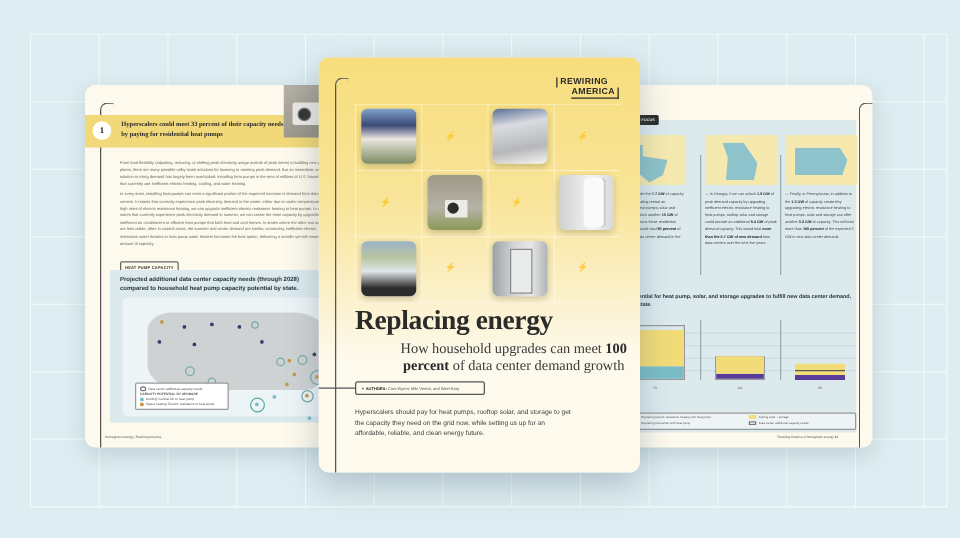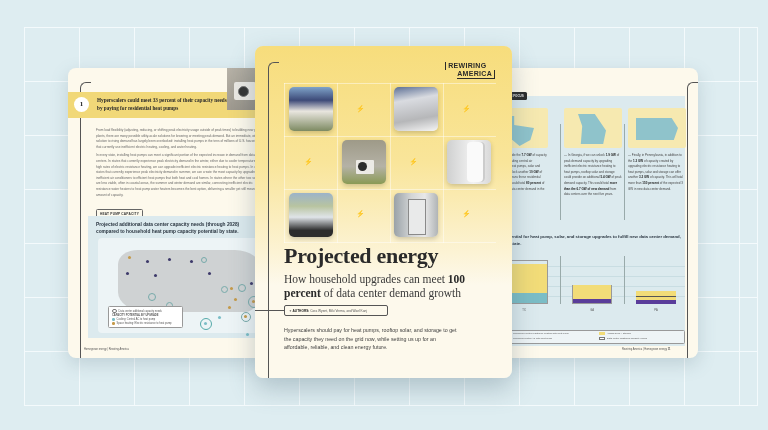--- a/index.html
+++ b/index.html
@@ -54,21 +54,21 @@
   .cover .rule{position:absolute;left:13px;top:16px;width:10px;height:318px;border-left:1px solid #555;border-top:1px solid #555;border-top-left-radius:6px;}
   .logo{position:absolute;right:17px;top:16px;font:bold 7px/8px "Liberation Sans",sans-serif;color:#2a2a2a;letter-spacing:.3px;}
   .logo .l1{display:block;border-left:1px solid #2a2a2a;padding-left:2px;}
   .logo .l2{display:block;text-align:right;border-right:1px solid #2a2a2a;border-bottom:1px solid #2a2a2a;padding-right:2px;margin-left:12px;}
   .tiles{position:absolute;left:29px;top:37px;width:212px;height:160px;
      background-image:linear-gradient(rgba(255,255,255,.45) 0.6px,transparent 0.6px),linear-gradient(90deg,rgba(255,255,255,.45) 0.6px,transparent 0.6px);
      background-size:53px 53px;}
   .tile{position:absolute;width:44px;height:44px;border-radius:5px;overflow:hidden;box-shadow:0 2px 5px rgba(0,0,0,.18);}
   .spark{position:absolute;color:#fff;font-size:7px;opacity:.9;}
   .cover h1{position:absolute;left:29px;top:198px;margin:0;font:bold 22px/24px "Liberation Serif",serif;color:#2a2a2a;letter-spacing:-0.3px;white-space:nowrap;}
-  .cover .sub{position:absolute;left:29px;top:226px;width:220px;font:11.5px/14px "Liberation Serif",serif;color:#3a3a3a;}
+  .cover .sub{position:absolute;left:46px;top:226px;width:220px;font:11.5px/14px "Liberation Serif",serif;color:#3a3a3a;text-align:center;}
   .cover .sub b{color:#2a2a2a;}
   .authors{position:absolute;left:29px;top:259px;width:104px;height:11px;border:0.7px solid #555;border-radius:2px;font:3.2px/11px "Liberation Sans",sans-serif;color:#555;padding-left:4px;box-sizing:border-box;white-space:nowrap;}
   .authors b{color:#222;}
   .authline{position:absolute;left:-2px;top:264px;width:31px;height:0.7px;background:#555;}
   .desc{position:absolute;left:29px;top:280px;width:178px;font:5.3px/8.6px "Liberation Sans",sans-serif;color:#3e3e3e;}
 </style>
 </head>
 <body>
 
 <div class="grid"></div>
@@ -209,18 +209,18 @@
     <div class="tile" style="left:163px;top:57px;background:linear-gradient(90deg,#cfd0d0,#f3f3f3 60%,#d8d8d8);">
       <div style="position:absolute;left:20px;top:2px;width:18px;height:40px;background:#fafafa;border-radius:4px;box-shadow:inset -2px 0 0 #ccc;"></div>
     </div>
     <div class="tile" style="left:5px;top:110px;background:linear-gradient(180deg,#9cb3c9 0%,#b8c4a0 30%,#dfe4e8 55%,#2c2c2c 85%);"></div>
     <div class="spark" style="left:72px;top:127px">⚡</div>
     <div class="tile" style="left:110px;top:110px;background:linear-gradient(90deg,#9aa2a8,#d4d6d6 40%,#e8e8e8 70%,#b0b4b6);">
       <div style="position:absolute;left:14px;top:6px;width:16px;height:34px;background:#e9eaea;border:0.6px solid #8a8a8a;"></div>
     </div>
     <div class="spark" style="left:178px;top:127px">⚡</div>
   </div>
-  <h1>Projected energy</h1>
+  <h1>Replacing energy</h1>
   <div class="sub"><span>How household upgrades can meet </span><b>100 percent</b><span> of data center demand growth</span></div>
   <div class="authline"></div>
   <div class="authors"><span>✦ </span><b>AUTHORS:</b> <span>Cora Wyent, Miki Verma, and Wael Kanj</span></div>
   <div class="desc">Hyperscalers should pay for heat pumps, rooftop solar, and storage to get the capacity they need on the grid now, while setting us up for an affordable, reliable, and clean energy future.</div>
 </div>
 
 </body></html>

